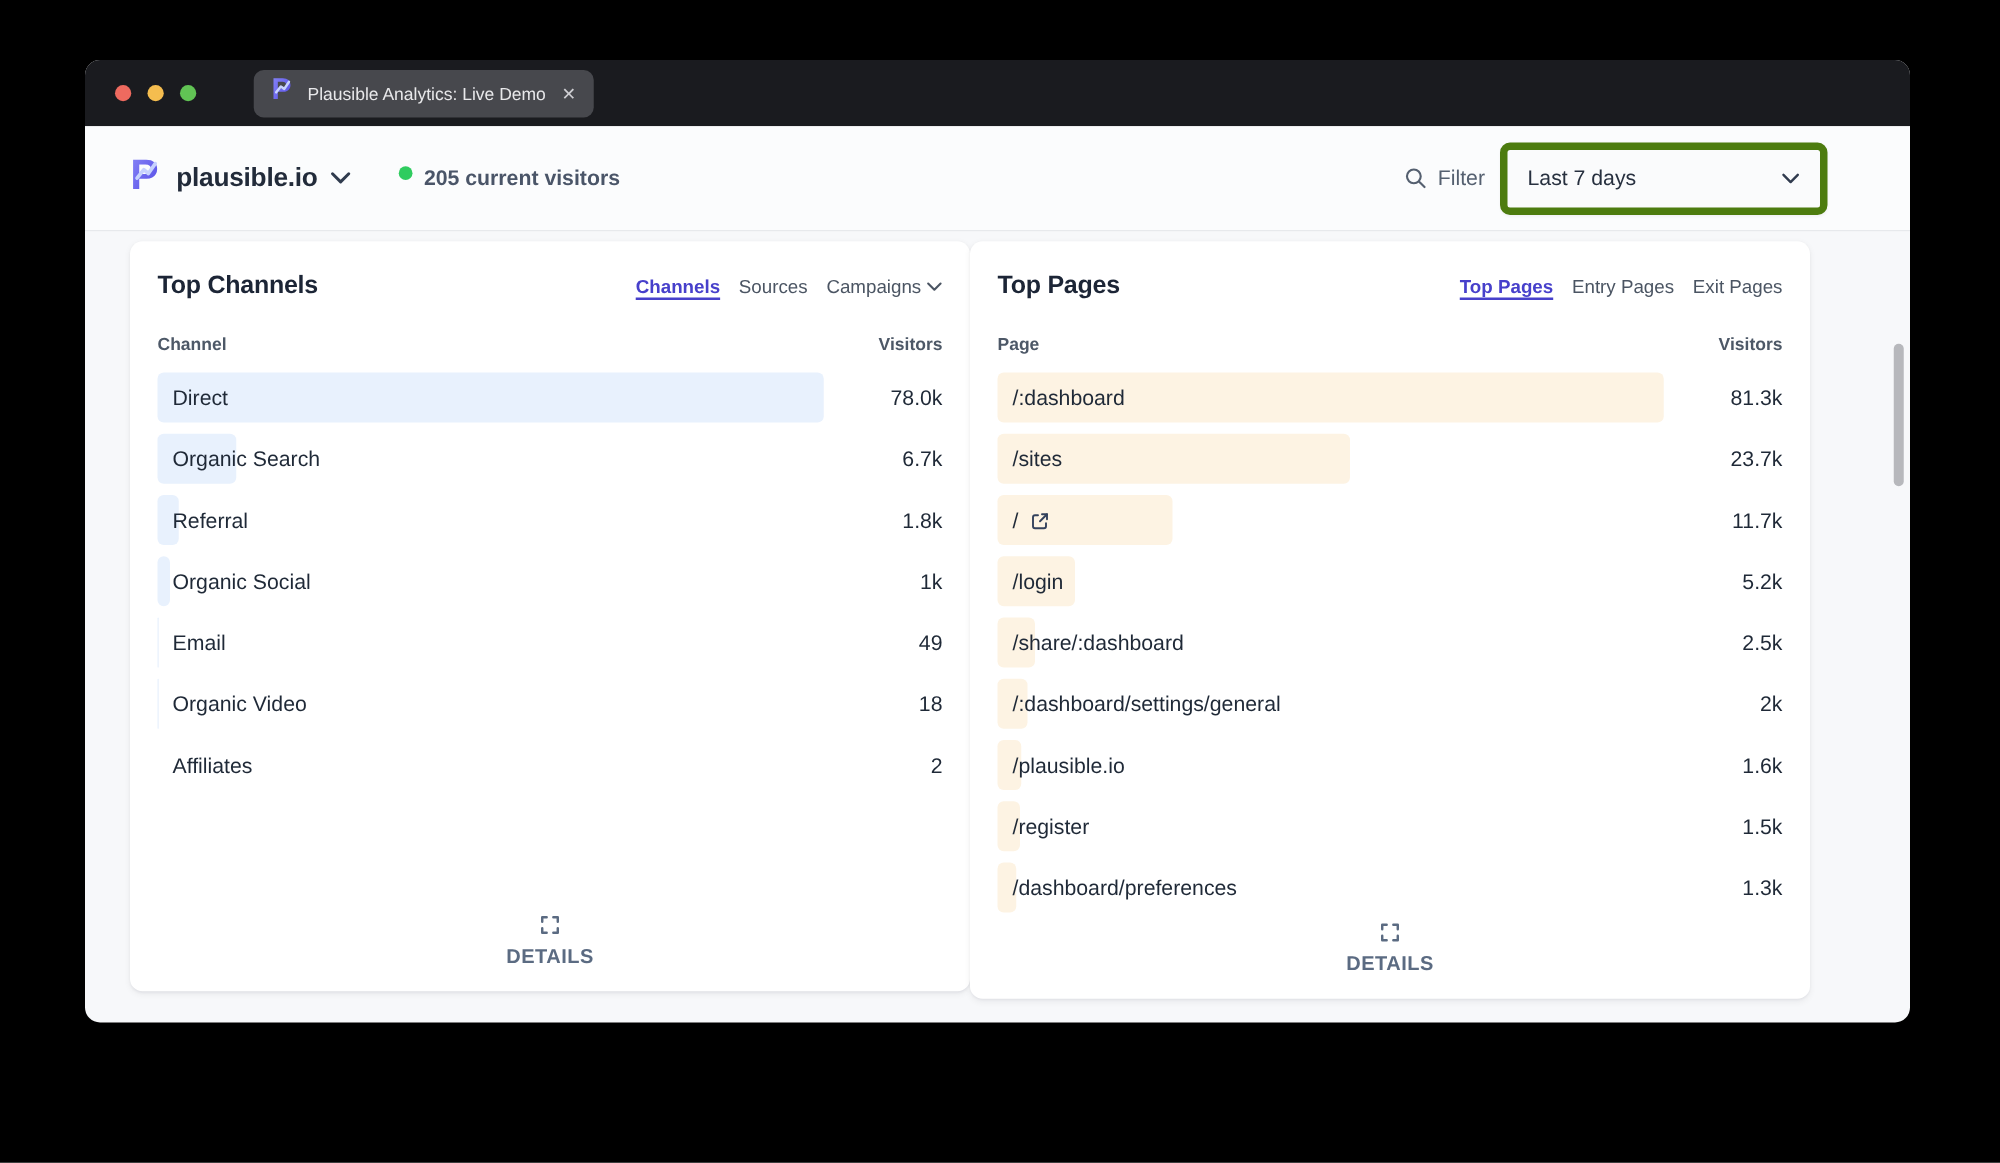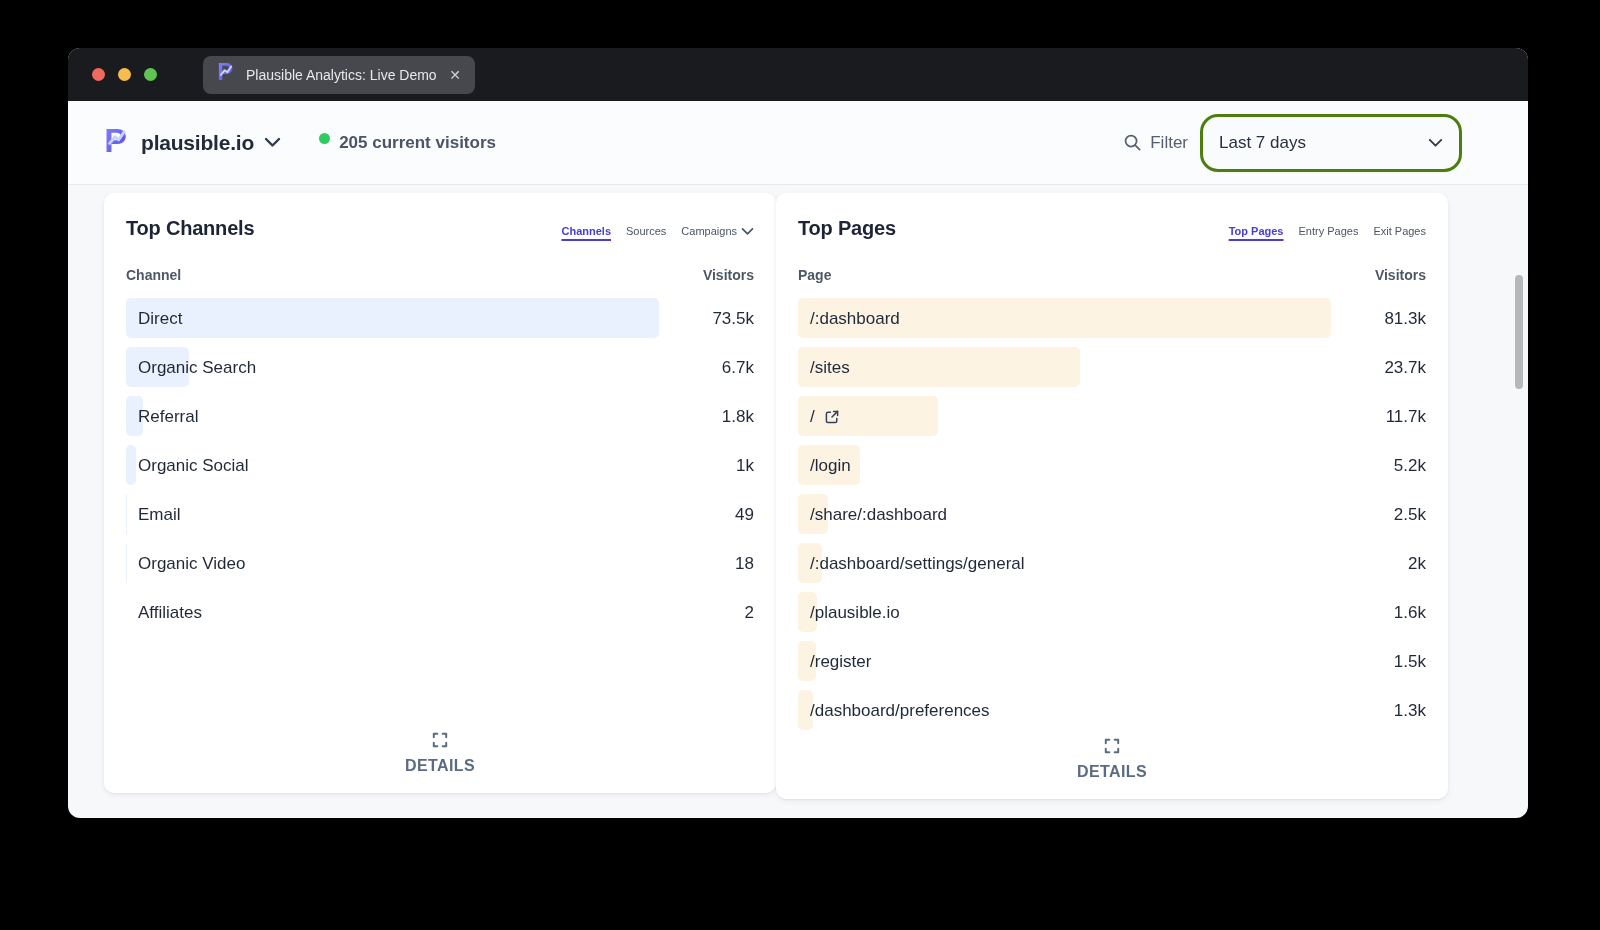--- a/index.html
+++ b/index.html
@@ -27,37 +27,37 @@
   }
   .site-switcher { display:flex; align-items:center; gap:10px; cursor:pointer; }
   .site-name { font-size:21px; font-weight:700; color:#222b3a; letter-spacing:-0.2px; }
   .chev { stroke:#303b4e; }
   .live { display:flex; align-items:flex-start; gap:9px; margin-left:38px; cursor:pointer; }
   .live-dot { width:11px; height:11px; border-radius:50%; background:#2fcc5f; }
   .live-label { font-size:17px; font-weight:600; color:#4a5568; }
   .header-right { margin-left:auto; display:flex; align-items:center; gap:12px; }
   .filter { display:flex; align-items:center; gap:8px; color:#556070; font-size:17px; cursor:pointer; }
   .daterange {
-    width:262px; height:58px; background:#fafbfc; border:3px solid #4d7c0f; border-radius:18px;
+    width:262px; height:58px; background:#fafbfc; border:6px solid #4d7c0f; border-radius:8px;
     display:flex; align-items:center; padding:0 16px; cursor:pointer;
     box-shadow:0 1px 2px rgba(15,23,42,.04);
   }
   .daterange-value { font-size:17px; color:#27303f; }
   .daterange .chev { margin-left:auto; }
   
   .main { display:flex; gap:0; padding:8px 64px 0 36px; }
   .card {
     position:relative; width:672px; background:#fff; border-radius:10px;
     padding:24px 22px 18px;
     box-shadow:0 1px 2px rgba(15,23,42,.05), 0 2px 6px rgba(15,23,42,.06);
   }
   .card-left { height:600px; } .card-right { height:606px; }
   .card-head { display:flex; align-items:baseline; justify-content:space-between; }
   .card-title { font-size:20px; font-weight:700; color:#1c2536; letter-spacing:-0.2px; }
-  .tabs { display:flex; align-items:center; gap:15px; font-size:11px; color:#4b5563; }
+  .tabs { display:flex; align-items:center; gap:15px; font-size:15px; color:#4b5563; }
   .tab-item { cursor:pointer; display:flex; align-items:center; gap:4px; white-space:nowrap; }
   .tab-item.active { color:#4740cb; font-weight:700; text-decoration:underline; text-decoration-thickness:2px; text-underline-offset:4px; }
   .cols { display:flex; justify-content:space-between; margin-top:27px; font-size:14px; font-weight:700; color:#4d5867; }
   .rows { margin-top:11px; }
   .row { position:relative; height:49px; display:flex; align-items:center; cursor:pointer;text-align:center; }
   .bar { position:absolute; left:0; top:4px; height:40px; border-radius:5px; }
   .row-label { position:relative; margin-left:12px; font-size:17px; color:#1f2937; display:flex; align-items:center; gap:9px; }
   .row-value { position:relative; margin-left:auto; font-size:17px; color:#1f2937; }
   .ext-icon { display:inline-flex; }
   .details {
@@ -160,21 +160,21 @@
       <div class="cols">
         <span>Channel</span>
         <span>Visitors</span>
       </div>
       <div class="rows">
           <div class="row">
             <div class="bar" style="background: rgb(232, 241, 253); width: calc(100% - 95px);"></div>
             <span class="row-label">
               <span>Direct</span>
             </span>
-            <span class="row-value">73.5k</span>
+            <span class="row-value">78.0k</span>
           </div>
           <div class="row">
             <div class="bar" style="background: rgb(232, 241, 253); width: calc(11.8% - 11.21px);"></div>
             <span class="row-label">
               <span>Organic Search</span>
             </span>
             <span class="row-value">6.7k</span>
           </div>
           <div class="row">
             <div class="bar" style="background: rgb(232, 241, 253); width: calc(3.2% - 3.04px);"></div>

